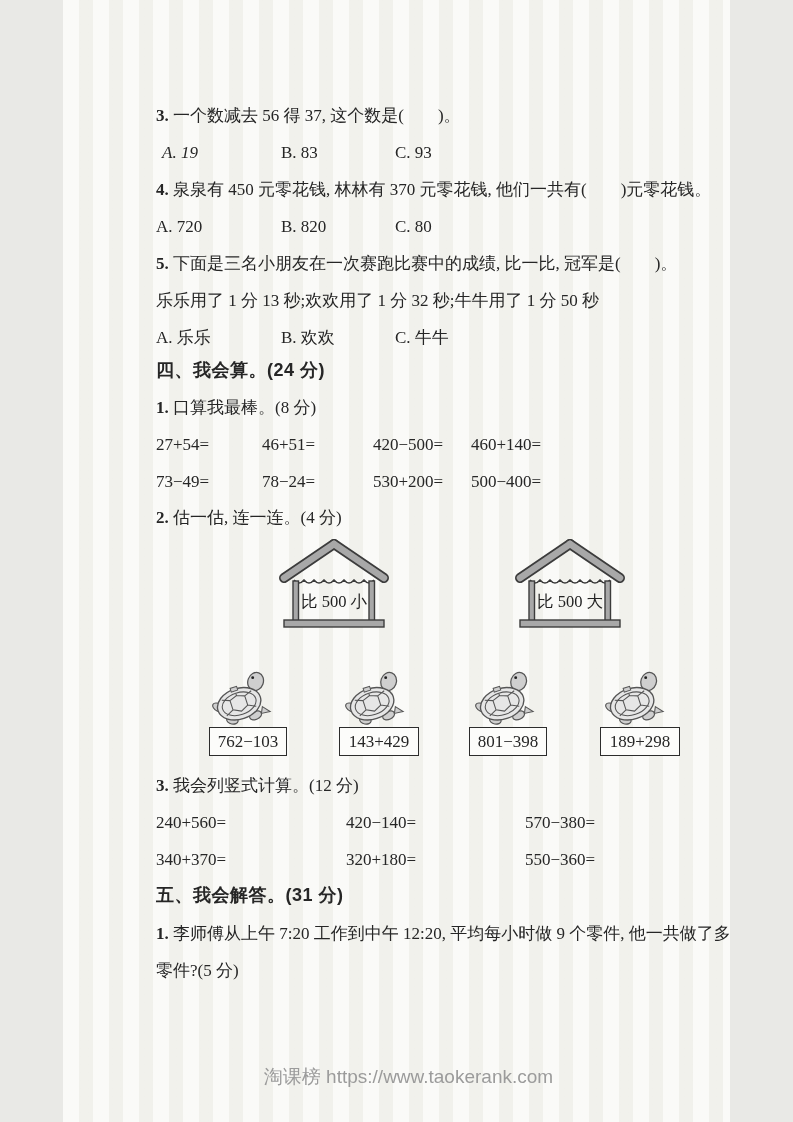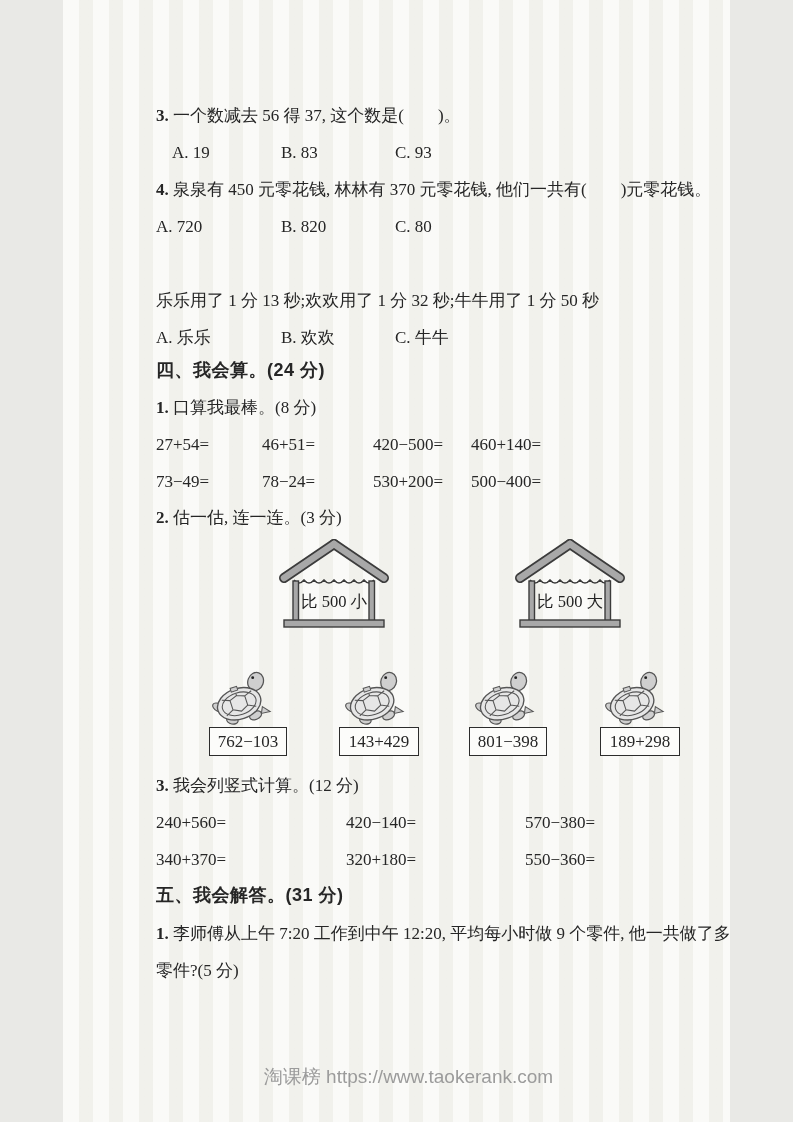--- a/index.html
+++ b/index.html
@@ -43,35 +43,39 @@
 </head>
 <body>
 
 <div class="page">
 
   <div class="abs" style="left:93px;top:104px;">
     <span class="qnum">3.</span>
     <span>一个数减去 56 得 37, 这个数是(　　)。</span>
   </div>
   <div>
-    <span class="abs" style="left:109px;top:141px;">A. 19</span>
+    <span class="abs" style="left:99px;top:141px;font-style:italic;">A. 19</span>
     <span class="abs" style="left:218px;top:141px;">B. 83</span>
     <span class="abs" style="left:332px;top:141px;">C. 93</span>
   </div>
 
   <div class="abs" style="left:93px;top:178px;">
     <span class="qnum">4.</span>
     <span>泉泉有 450 元零花钱, 林林有 370 元零花钱, 他们一共有(　　)元零花钱。</span>
   </div>
   <div>
     <span class="abs" style="left:93px;top:215px;">A. 720</span>
     <span class="abs" style="left:218px;top:215px;">B. 820</span>
     <span class="abs" style="left:332px;top:215px;">C. 80</span>
   </div>
 
+  <div class="abs" style="left:93px;top:252px;">
+    <span class="qnum">5.</span>
+    <span>下面是三名小朋友在一次赛跑比赛中的成绩, 比一比, 冠军是(　　)。</span>
+  </div>
   <div class="abs" style="left:93px;top:289px;text-align:right;">乐乐用了 1 分 13 秒;欢欢用了 1 分 32 秒;牛牛用了 1 分 50 秒</div>
   <div>
     <span class="abs" style="left:93px;top:326px;">A. 乐乐</span>
     <span class="abs" style="left:218px;top:326px;">B. 欢欢</span>
     <span class="abs" style="left:332px;top:326px;">C. 牛牛</span>
   </div>
 
   <div class="abs sec-head" style="left:93px;top:358px;">四、我会算。(24 分)</div>
 
   <div class="abs" style="left:93px;top:396px;">
@@ -86,21 +90,21 @@
   </div>
   <div>
     <span class="abs" style="left:93px;top:470px;">73−49=</span>
     <span class="abs" style="left:199px;top:470px;">78−24=</span>
     <span class="abs" style="left:310px;top:470px;">530+200=</span>
     <span class="abs" style="left:408px;top:470px;">500−400=</span>
   </div>
 
   <div class="abs" style="left:93px;top:506px;">
     <span class="qnum">2.</span>
-    <span>估一估, 连一连。(3 分)</span>
+    <span>估一估, 连一连。(4 分)</span>
   </div>
 
   <svg class="abs" style="left:212px;top:536px;" width="118" height="95" viewBox="0 0 118 95">
     <line x1="59" y1="8" x2="9" y2="42" stroke="#3c3c3c" stroke-width="10" stroke-linecap="round"></line>
     <line x1="59" y1="8" x2="109" y2="42" stroke="#3c3c3c" stroke-width="10" stroke-linecap="round"></line>
     <line x1="59" y1="8" x2="9" y2="42" stroke="#a8a8a8" stroke-width="6.5" stroke-linecap="round"></line>
     <line x1="59" y1="8" x2="109" y2="42" stroke="#a8a8a8" stroke-width="6.5" stroke-linecap="round"></line>
     <path d="M19 44 q5 6 10 0 q5 6 10 0 q5 6 10 0 q5 6 10 0 q5 6 10 0 q5 6 10 0 q5 6 10 0 q5 6 10 0" fill="none" stroke="#3c3c3c" stroke-width="1.5"></path>
     <rect x="18" y="45" width="5.5" height="40" fill="#a8a8a8" stroke="#3c3c3c" stroke-width="1.4"></rect>
     <rect x="94" y="45" width="5.5" height="40" fill="#a8a8a8" stroke="#3c3c3c" stroke-width="1.4"></rect>

